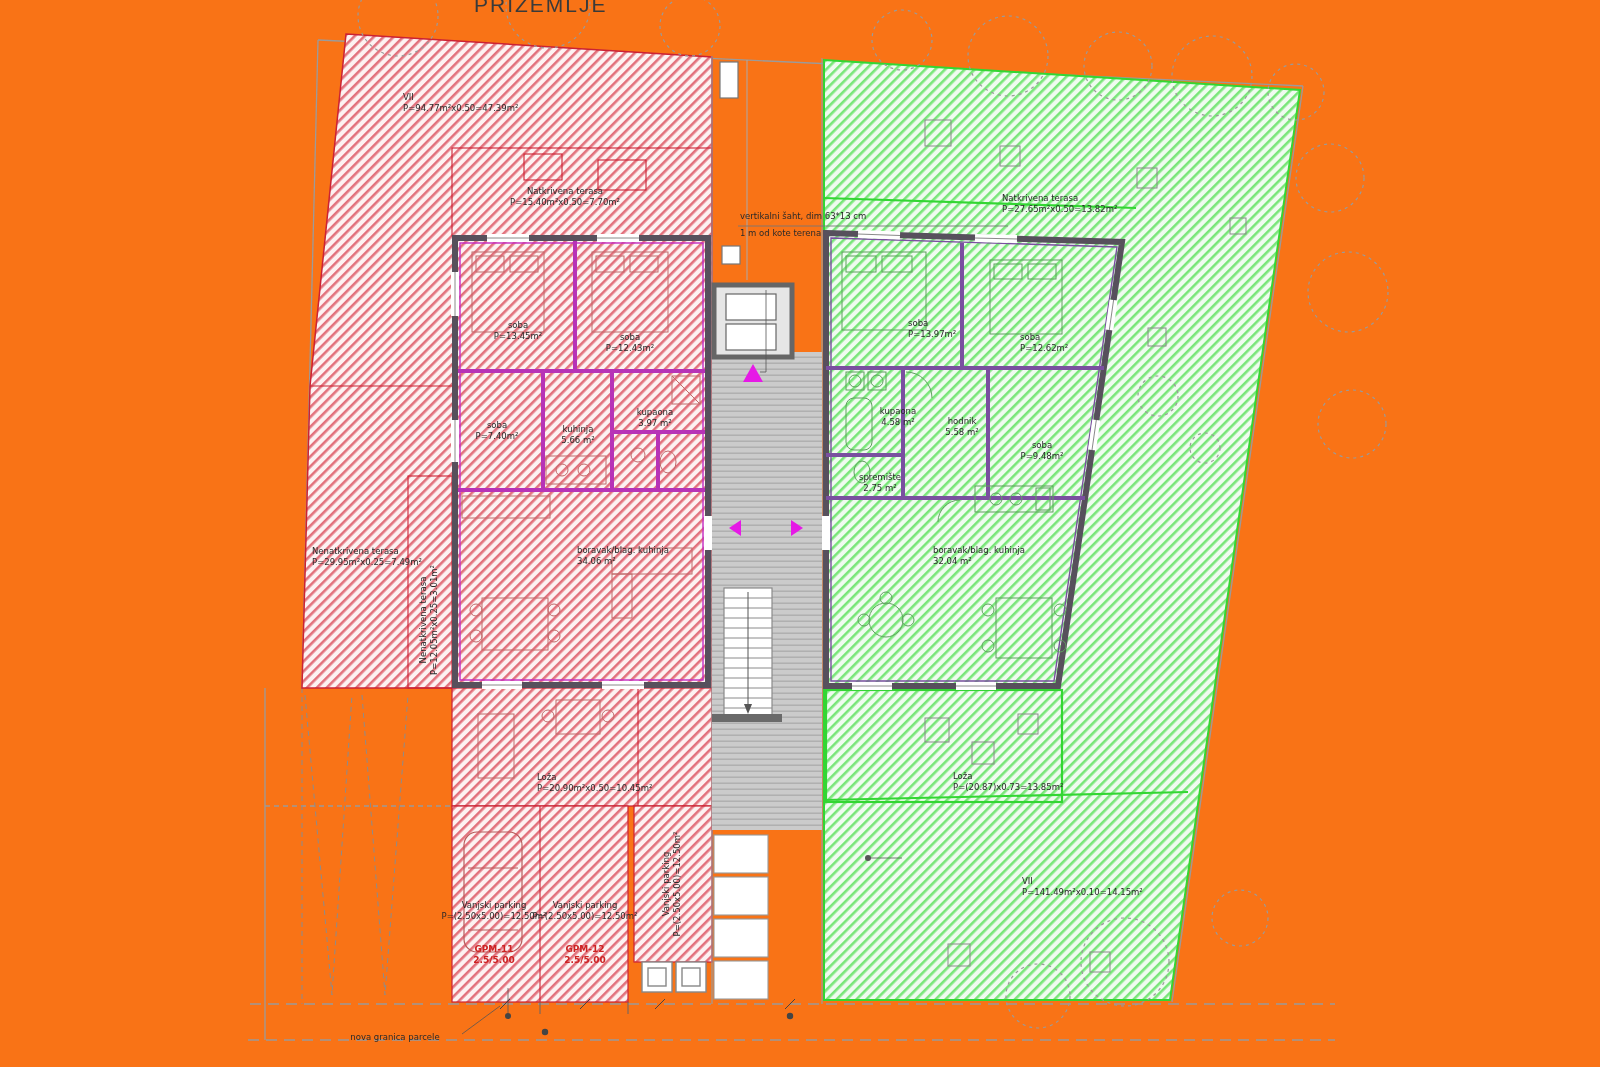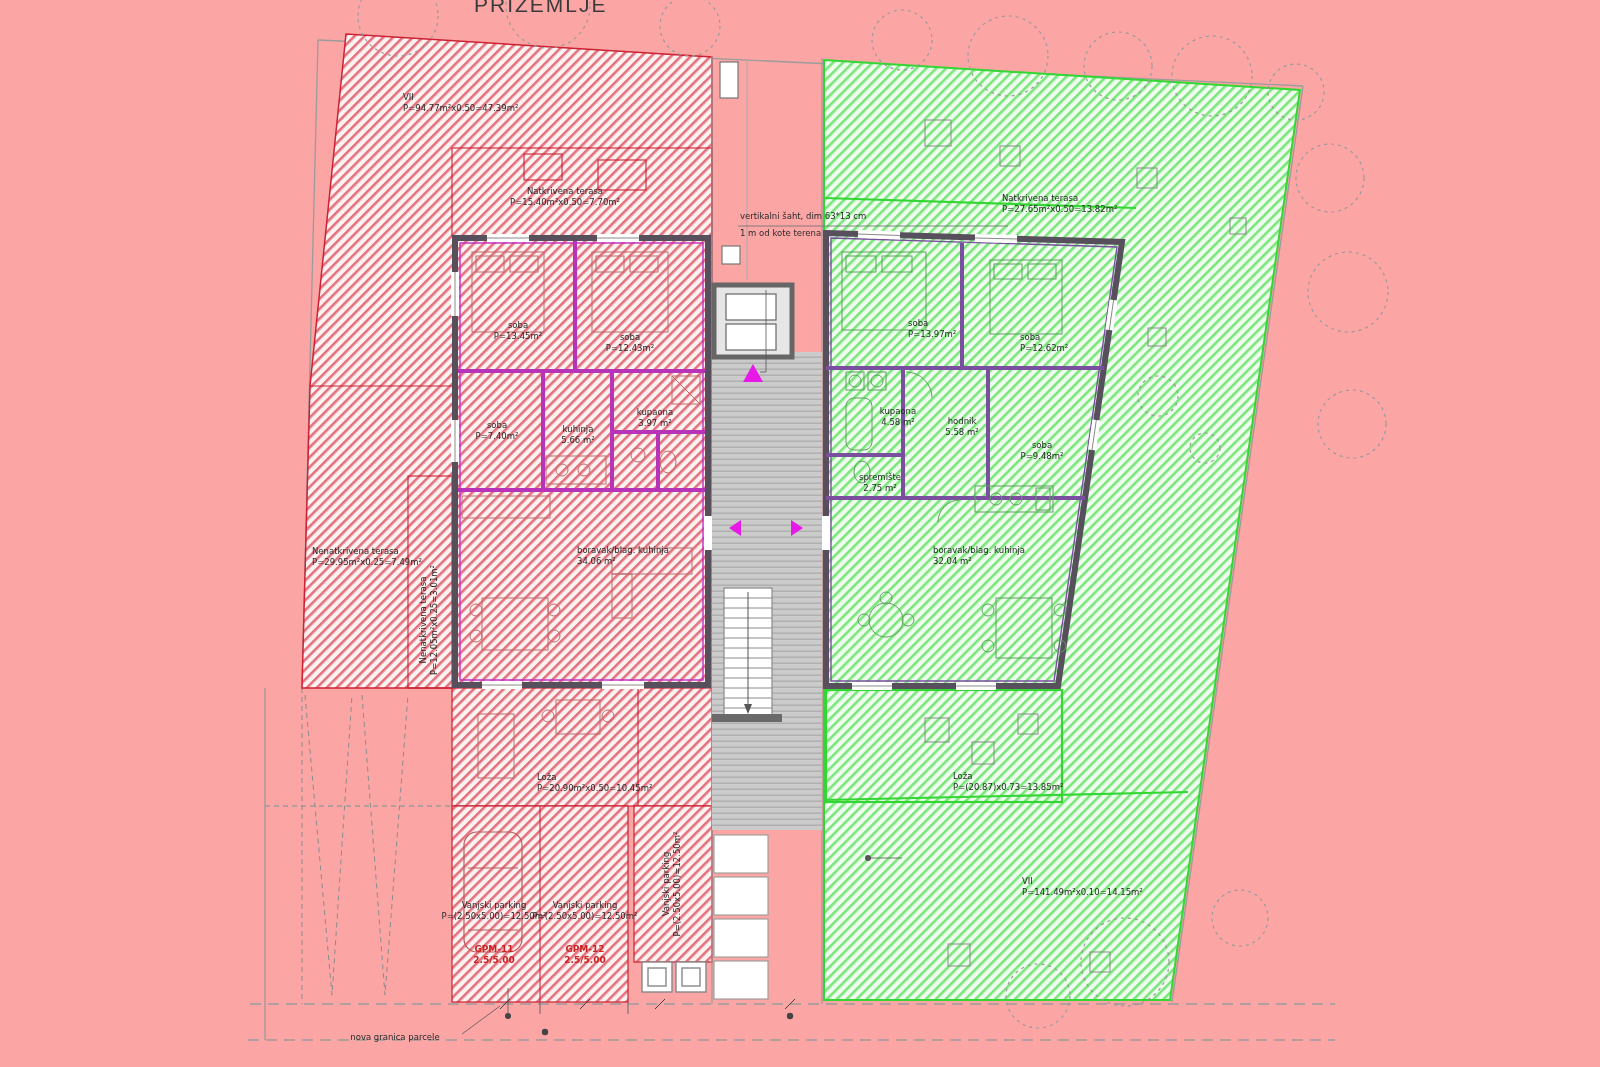--- a/index.html
+++ b/index.html
@@ -1,16 +1,16 @@
 <!DOCTYPE html>
 <html><head>
 <meta charset="utf-8">
 <style>
   html,body{margin:0;padding:0;background:#fff;}
-  .page{position:relative;width:1600px;height:1067px;background:#fca5a5;overflow:hidden;}
+  .page{position:relative;width:1600px;height:1067px;background:#f97316;overflow:hidden;}
   svg{display:block;}
   text{font-family:"DejaVu Sans",sans-serif;fill:#2a2a2a;}
   .title{font-size:21px;letter-spacing:2px;fill:#3a3a3a;font-family:"Liberation Sans",sans-serif;}
   .lbl{font-size:8.5px;}
   .lblc{text-anchor:middle;}
   .redtx{fill:#c22;font-size:9px;font-weight:bold;text-anchor:middle;}
   .thin{stroke:#555;stroke-width:0.8;fill:none;}
 </style>
 </head>
 <body>

